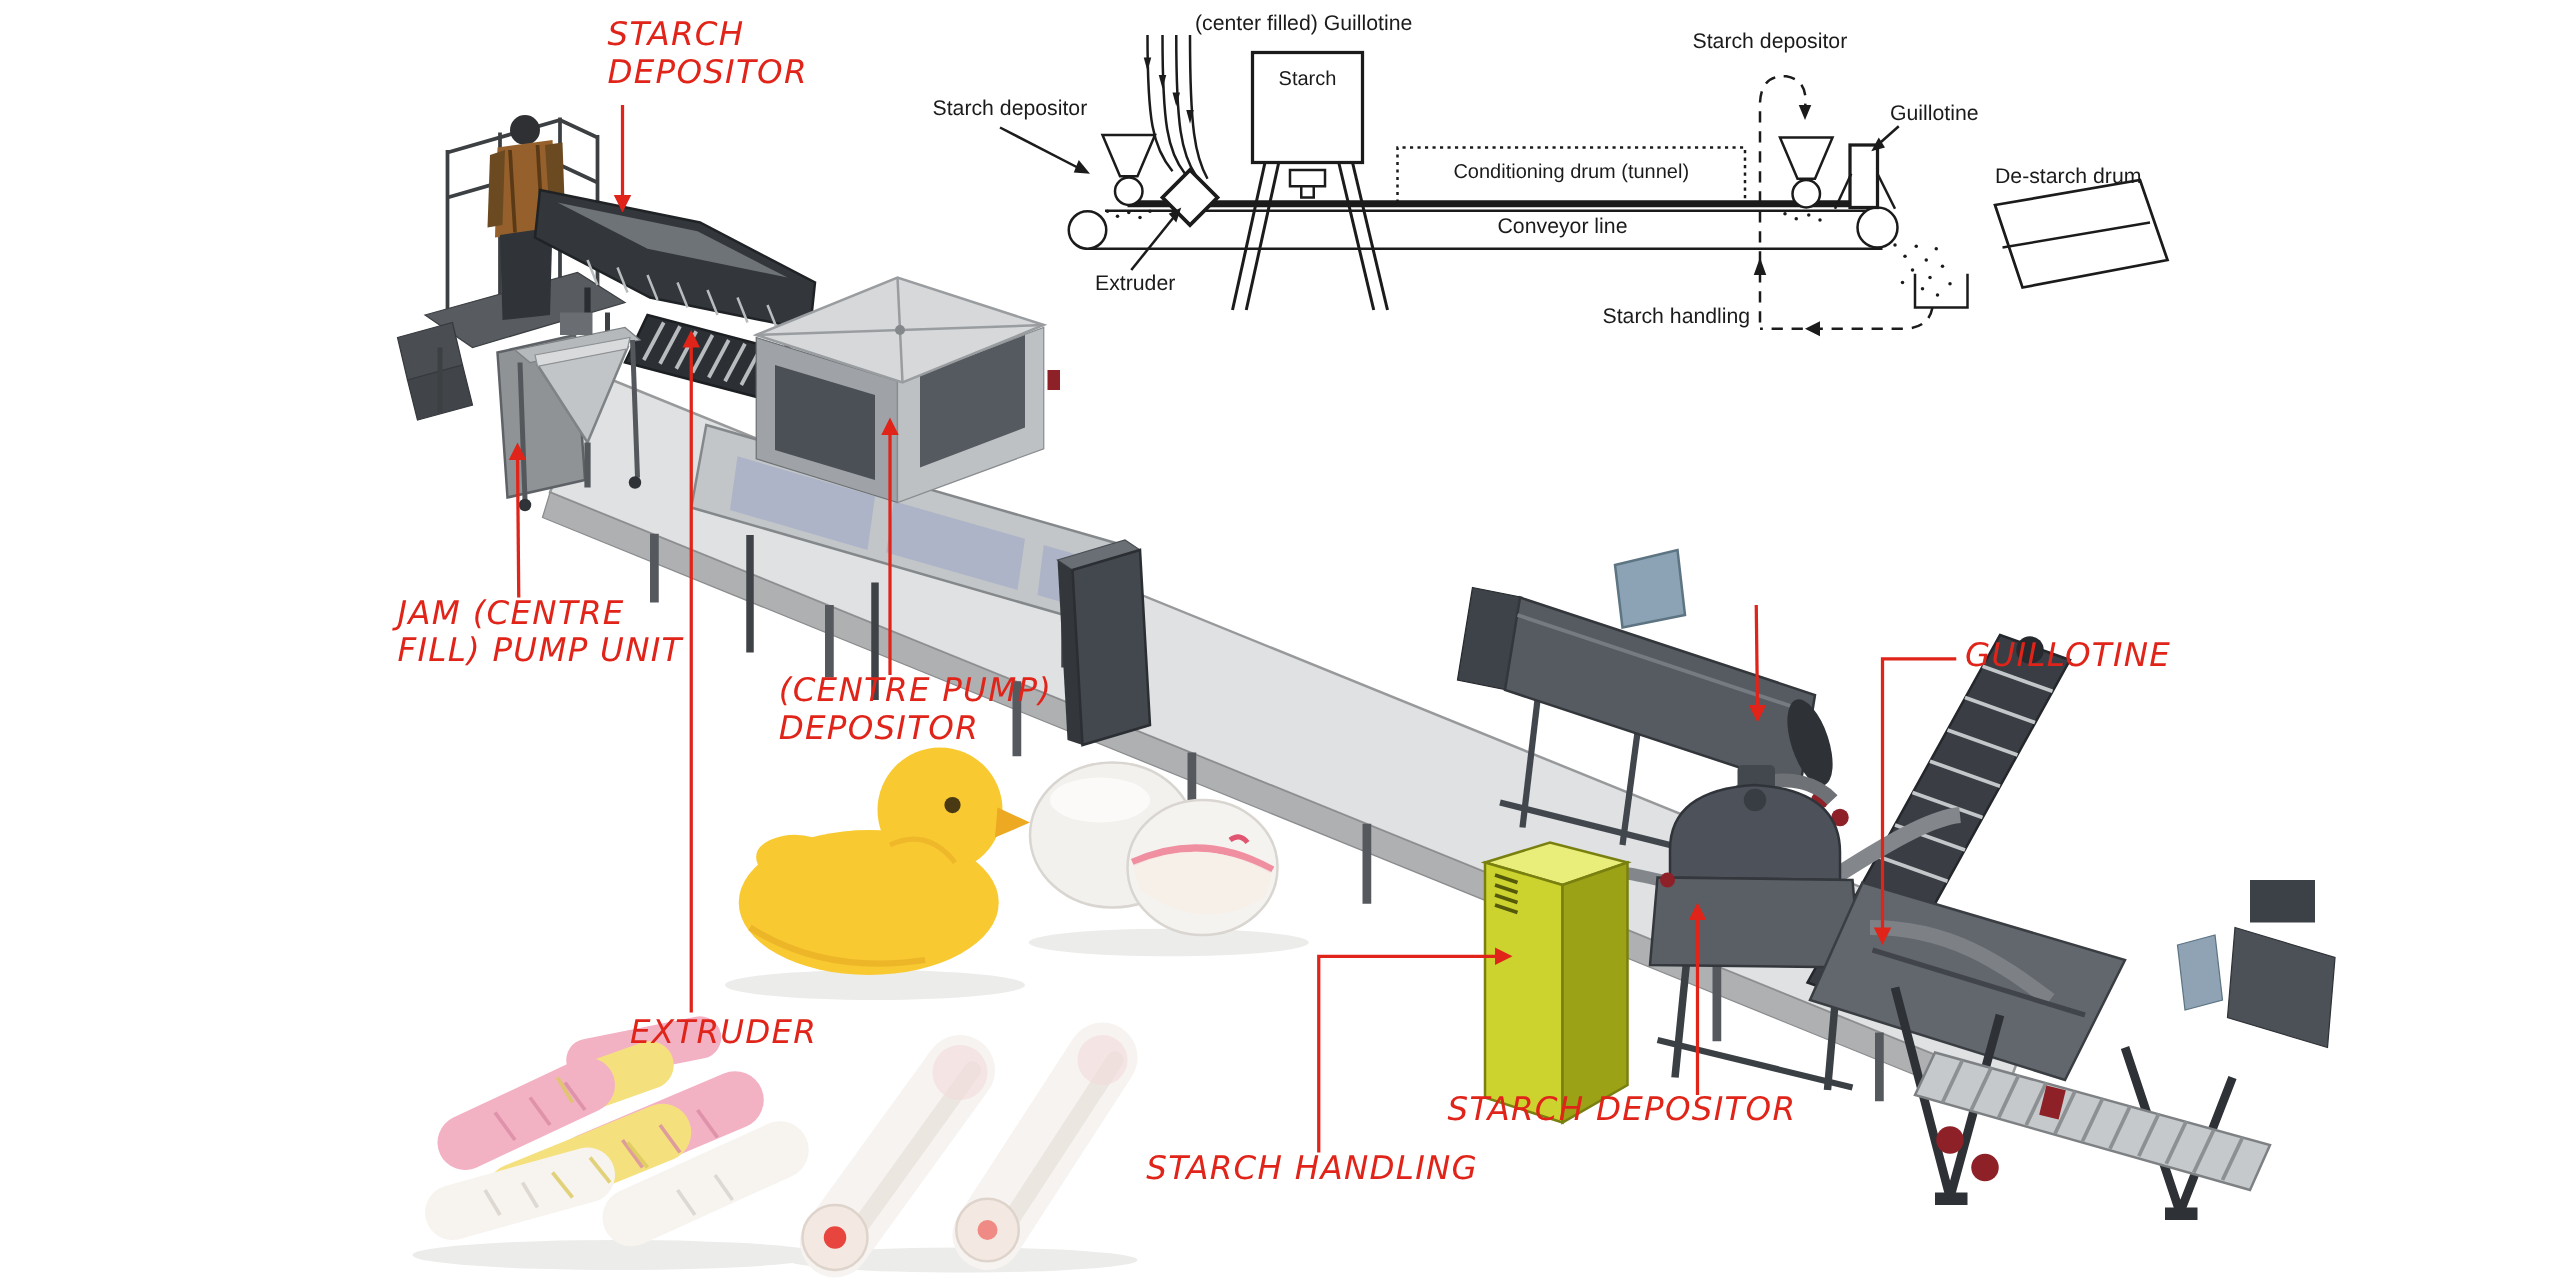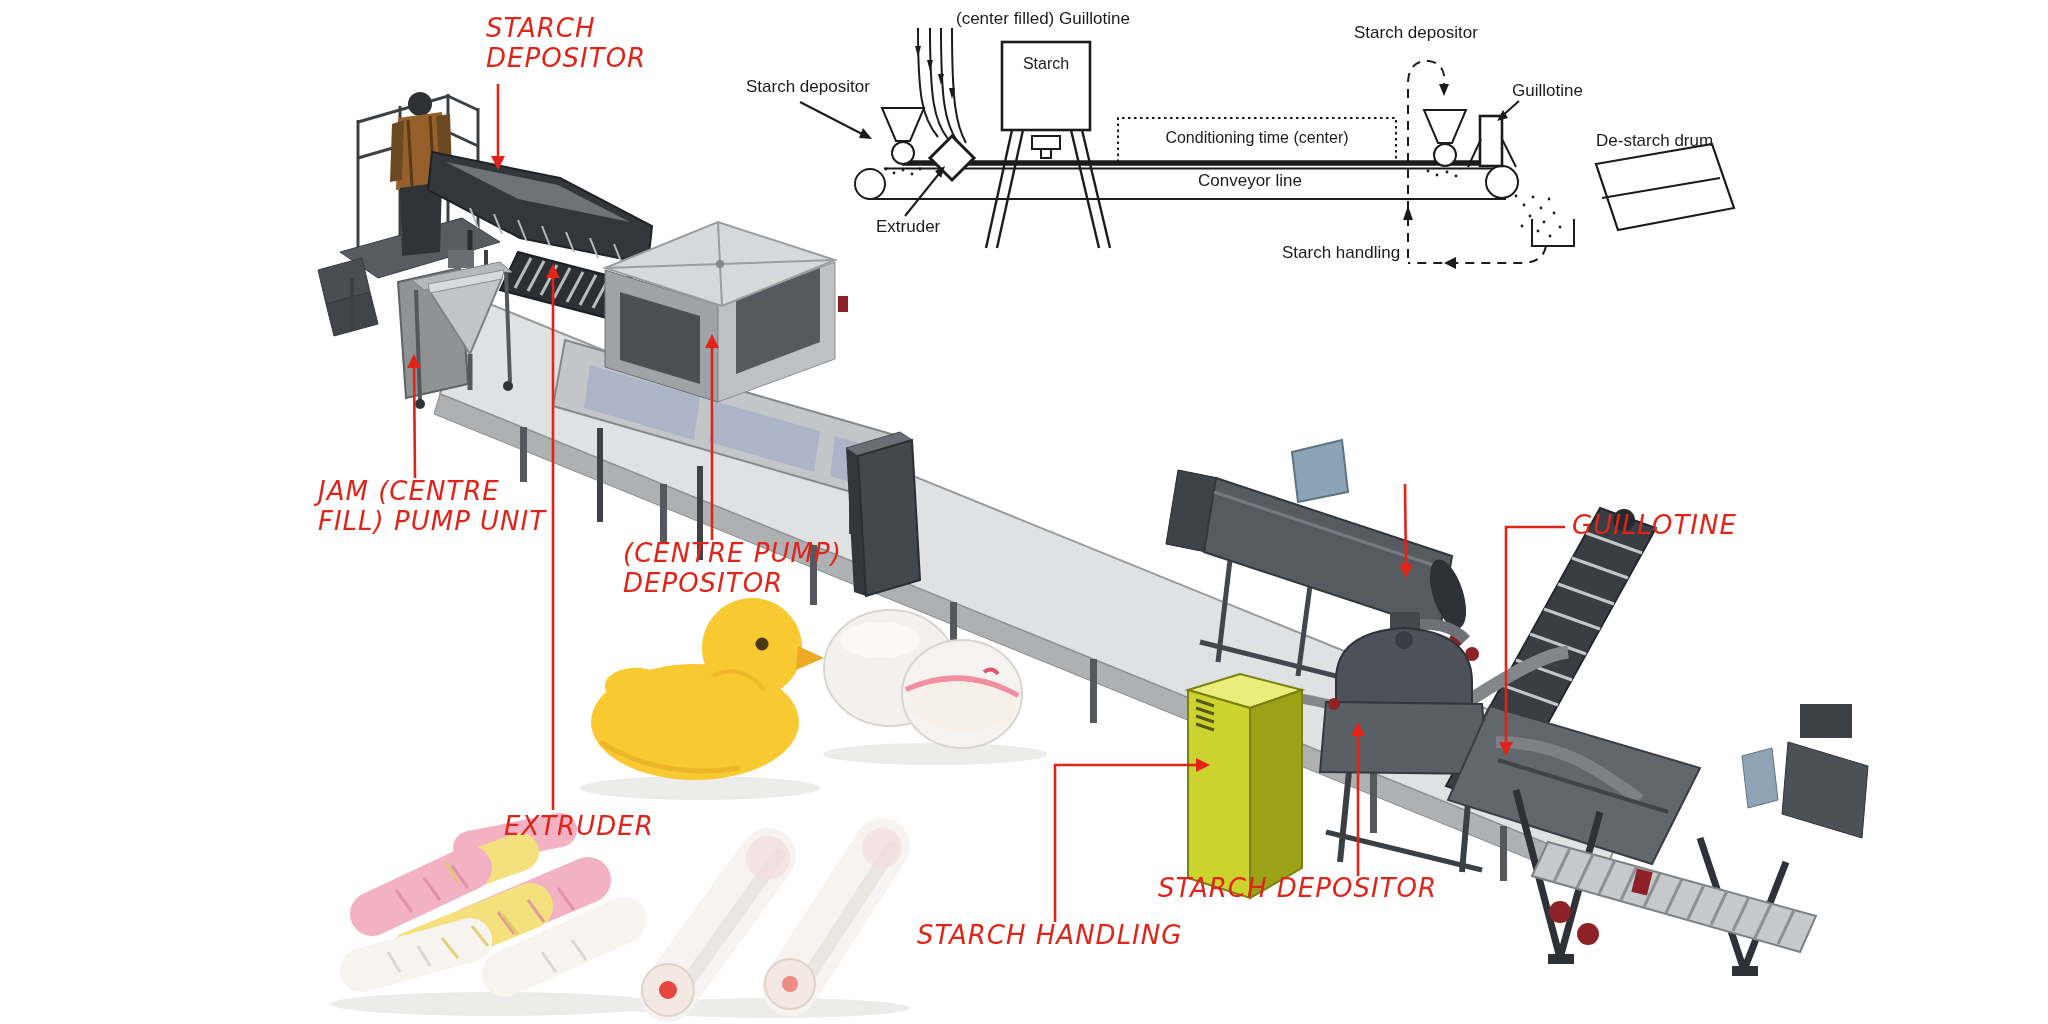--- a/index.html
+++ b/index.html
@@ -444,21 +444,21 @@
       <path d="M1055,922 L1055,765 L1198,765"></path>
       <polygon points="1210,765 1196,758 1196,772" fill="#e02419" stroke="none"></polygon>
     </g>
   </g>
 </svg>
 
   <div class="s-label sl-center-dep">(center filled) Guillotine</div>
   <div class="s-label sl-wymbs">Starch</div>
   <div class="s-label sl-starch-left">Starch depositor</div>
   <div class="s-label sl-extruder">Extruder</div>
-  <div class="s-label sl-tunnel">Conditioning time (center)</div>
+  <div class="s-label sl-tunnel">Conditioning drum (tunnel)</div>
   <div class="s-label sl-conveyor">Conveyor line</div>
   <div class="s-label sl-starch-right">Starch depositor</div>
   <div class="s-label sl-guillotine">Guillotine</div>
   <div class="s-label sl-drum">De-starch drum</div>
   <div class="s-label sl-handling">Starch handling</div>
 
   <div class="r-label rl-starch-top">STARCH
 DEPOSITOR</div>
   <div class="r-label rl-jam">JAM (CENTRE
 FILL) PUMP UNIT</div>

